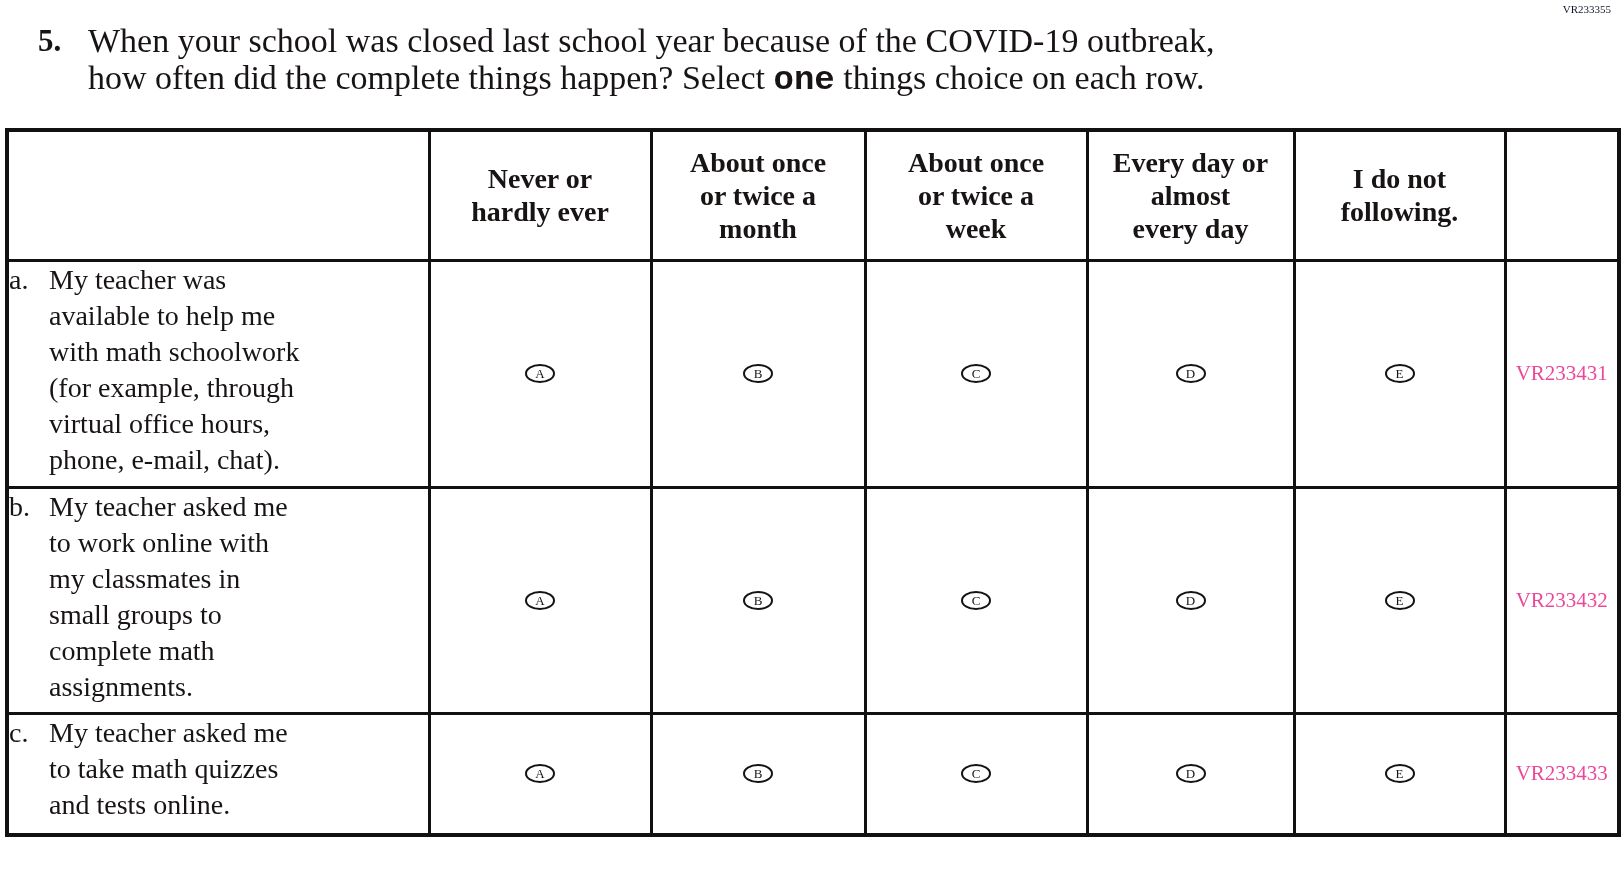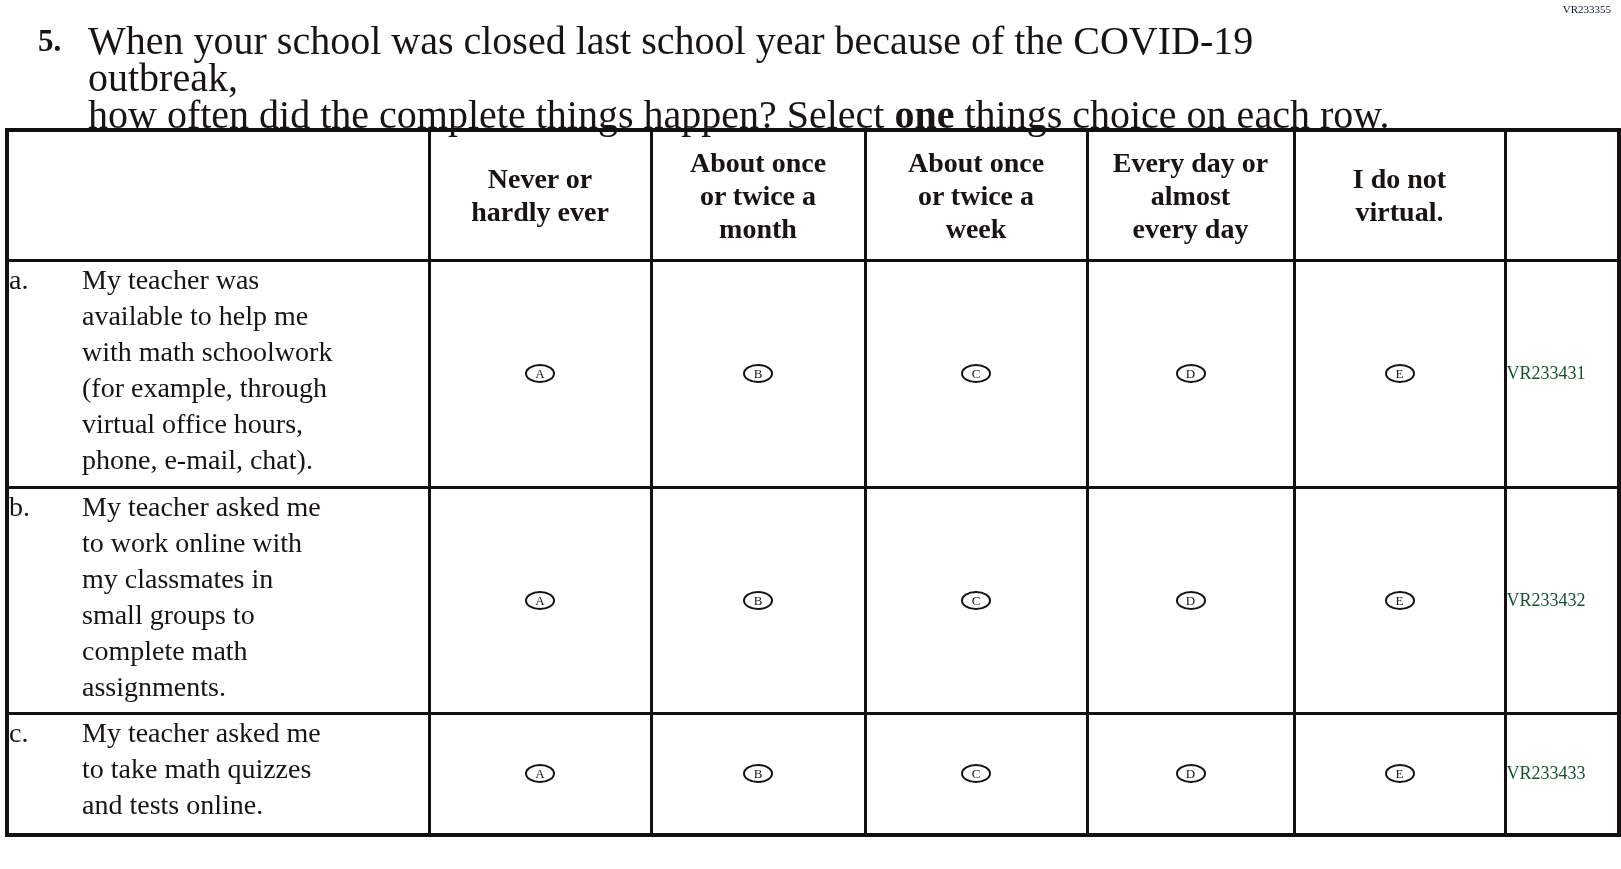--- a/index.html
+++ b/index.html
@@ -31,25 +31,25 @@
     align-items: flex-start;
   }
   .q-number {
     font-weight: bold;
     font-size: 31px;
     line-height: 37px;
     width: 50px;
     flex: 0 0 auto;
   }
   .q-text {
-    font-size: 40px;
+    font-size: 34px;
     line-height: 37px;
     max-width: 1320px;
   }
-  .q-bold { font-weight: bold; }
+  .q-bold { font-weight: bold; font-family: Liberation Mono, monospace; }
 
   table.survey {
     position: absolute;
     left: 5px;
     top: 128px;
     width: 1612px;
     table-layout: fixed;
     border-collapse: collapse;
     border: 4px solid #121010;
   }
@@ -75,44 +75,44 @@
     align-items: flex-start;
     font-size: 28px;
     line-height: 36px;
   }
   .stmt-letter {
     flex: 0 0 40px;
   }
   .stmt-text {
     flex: 1 1 auto;
     white-space: pre-line;
-    margin-left: 33px;
   }
   td.opt {
     text-align: center;
     vertical-align: middle;
   }
   .bubble {
     display: inline-flex;
     align-items: center;
     justify-content: center;
     width: 26px;
     height: 15px;
     border: 2px solid #141212;
     border-radius: 50%;
     font-size: 13px;
     line-height: 1;
     color: #141212;
     cursor: pointer;
     background: #ffffff;
   }
   td.code {
+    text-align: center;
     vertical-align: middle;
-    font-size: 18px;
-    color: #14532d;
+    font-size: 21px;
+    color: #ec4899;
   }
 </style>
 </head>
 <body>
 
 <div class="page">
 
   <div class="page-code">VR233355</div>
 
   <div class="question">
@@ -140,21 +140,21 @@
         <th>About once
 or twice a
 month</th>
         <th>About once
 or twice a
 week</th>
         <th>Every day or
 almost
 every day</th>
         <th>I do not
-virtual.</th>
+following.</th>
         <th></th>
       </tr>
     </thead>
     <tbody>
       <tr style="height:227px">
         <td class="stmt">
           <div class="stmt-inner">
             <span class="stmt-letter">a.</span>
             <span class="stmt-text">My teacher was
 available to help me

